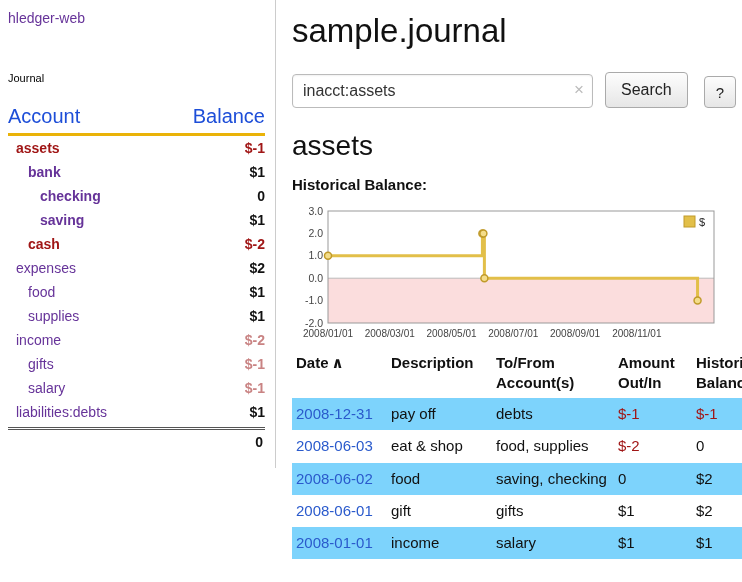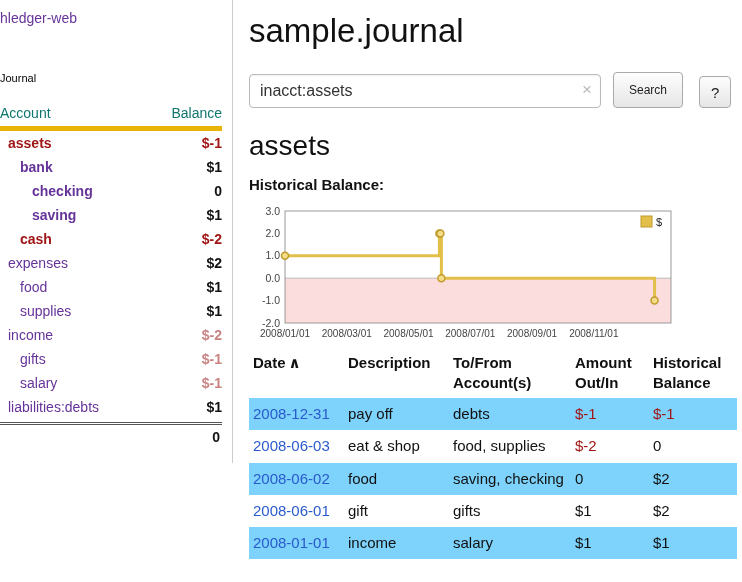--- a/index.html
+++ b/index.html
@@ -2,41 +2,41 @@
 <html><head>
 <meta charset="utf-8">
 <style>
   *{box-sizing:border-box;margin:0;padding:0}
   html,body{width:742px;height:582px}
   body{font-family:"Liberation Sans","DejaVu Sans",sans-serif;background:#fff;color:#111;overflow:hidden}
   a{text-decoration:none;cursor:pointer}
   .app{display:flex;align-items:flex-start}
 
   
-  .sidebar{width:233px;padding:10px 10px 14px 0;border-right:1px solid #ccc}
+  .sidebar{width:276px;padding:10px 10px 14px 8px;border-right:1px solid #ccc}
   .app-title{display:block;color:#663399;font-size:14px;margin-bottom:46px}
   .journal-link{display:block;color:#000000;font-size:11px;margin-bottom:18px}
-  .acct-header{display:flex;justify-content:space-between;font-size:14px;color:#0f766e;padding:3px 0 5px 0;border-bottom:5px solid #eab308}
+  .acct-header{display:flex;justify-content:space-between;font-size:20px;color:#1d4ed8;padding:3px 0 5px 0;border-bottom:3px solid #eab308}
   .acct-row{display:flex;justify-content:space-between;align-items:baseline;padding:4px 0;font-size:14px}
   .acct-name.purple{color:#663399}
   .acct-name.purple-bold{color:#663399;font-weight:bold}
   .acct-name.danger-bold{color:#a01616;font-weight:bold}
   .acct-bal{font-weight:bold;color:#111;white-space:nowrap}
   .acct-bal.neg{color:#a01616}
   .acct-bal.neg-soft{color:#c98383}
   .total-row{display:flex;justify-content:flex-end;border-top:3px double #555;padding:4px 2px;font-size:14px;font-weight:bold;margin-top:3px}
 
   
   .main{flex:1;padding:4px 6px 0 16px;min-width:0}
   .page-title{font-size:33px;font-weight:normal;color:#111;margin:8px 0 22px}
   .search-row{display:flex;align-items:flex-end;margin-bottom:22px}
   .search-box{position:relative;width:352px}
   .search-input{width:100%;height:34px;font-size:16px;padding:6px 30px 6px 10px;border:1px solid #bbb;border-radius:4px;color:#333;font-family:inherit;box-shadow:inset 0 1px 2px rgba(0,0,0,.06)}
   .clear-icon{position:absolute;right:9px;top:7px;color:#bbb;font-size:17px;line-height:18px;cursor:pointer}
-  .search-btn{margin-left:12px;height:36px;padding:0 15px;font-size:12px;border:1px solid #aaa;border-radius:4px;background:linear-gradient(#fdfdfd,#e6e6e6);color:#222;font-family:inherit;cursor:pointer}
+  .search-btn{margin-left:12px;height:36px;padding:0 15px;font-size:16px;border:1px solid #aaa;border-radius:4px;background:linear-gradient(#fdfdfd,#e6e6e6);color:#222;font-family:inherit;cursor:pointer}
   .help-btn{margin-left:16px;height:32px;padding:0 11px;font-size:15px;border:1px solid #aaa;border-radius:4px;background:linear-gradient(#fdfdfd,#e6e6e6);color:#222;font-family:inherit;cursor:pointer}
   .section-heading{font-size:28px;font-weight:normal;margin:2px 0 14px}
   .chart-title{font-size:15px;font-weight:bold;margin-bottom:12px}
   .chart-wrap{margin-left:2px}
 
   
   .txn-table{width:100%;border-collapse:collapse;table-layout:fixed;font-size:15px;margin-top:0}
   .txn-table th{font-weight:bold;text-align:left;vertical-align:top;padding:4px 6px 6px 4px;line-height:1.3}
   .txn-table th.num,.txn-table td.num{text-align:left;padding-right:2px}
   .txn-table td{padding:6px 6px 6px 4px;vertical-align:top;line-height:1.35}

